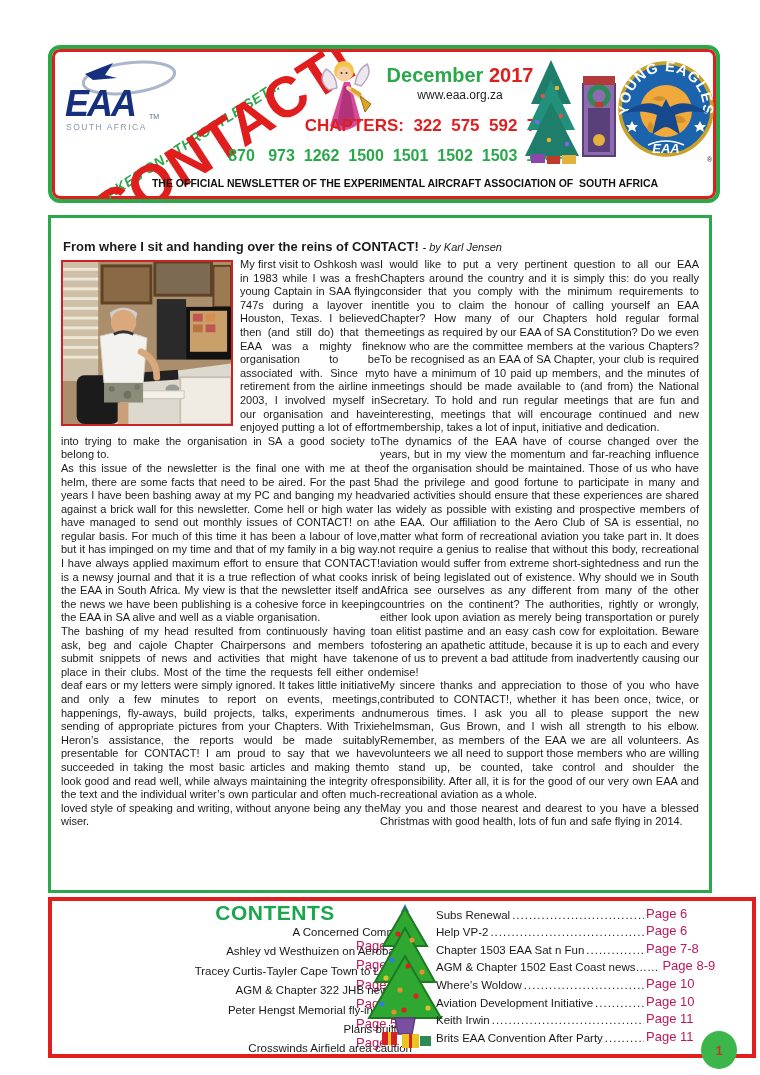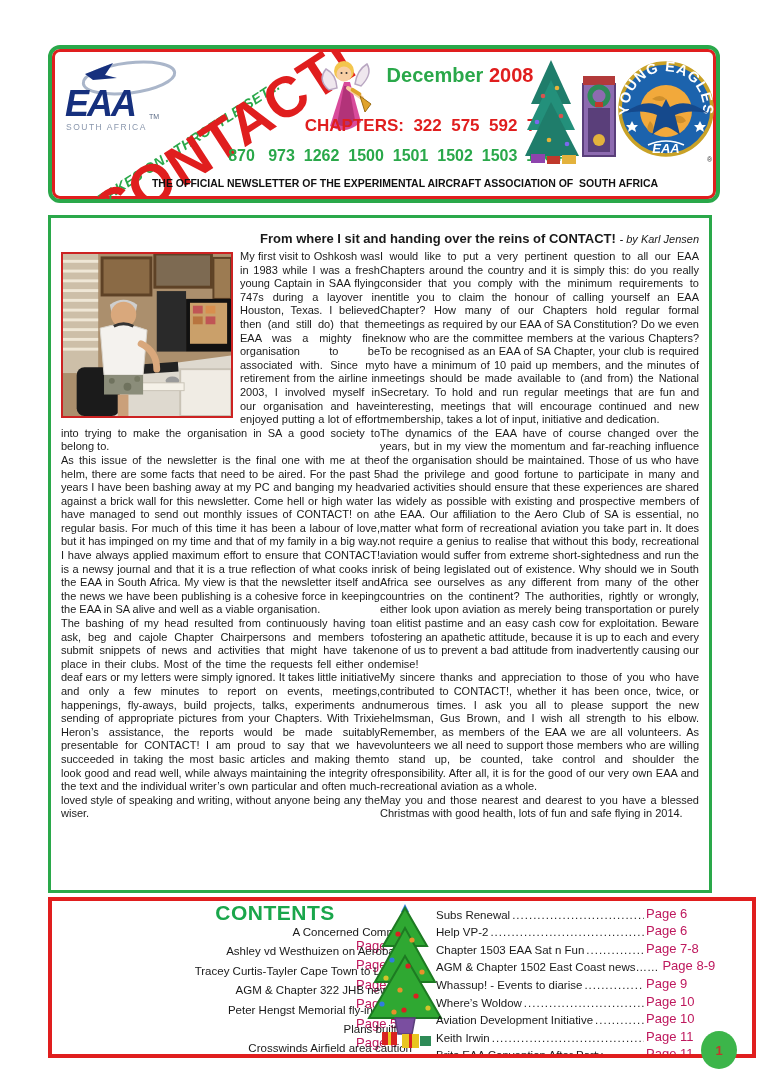--- a/index.html
+++ b/index.html
@@ -30,21 +30,21 @@
     font-size:16px;font-weight:bold;color:#2aa84a;white-space:pre;}
   .hdr-subtitle{position:absolute;left:95px;top:125px;width:510px;text-align:center;
     font-size:10.5px;font-weight:bold;color:#111;white-space:pre;}
   .tree-clock{position:absolute;left:470px;top:4px;width:94px;height:108px;}
   .ye-logo{position:absolute;left:563px;top:3px;width:96px;height:112px;}
   .ye-reg{position:absolute;left:652px;top:104px;font-size:7px;color:#333;}
 
   
   .article-box{position:absolute;left:48px;top:215px;width:664px;height:678px;
     border:3px solid #2aa84a;background:#fff;padding:5px 10px;box-sizing:border-box;overflow:hidden;}
-  .article-title{font-size:13px;font-weight:bold;margin:8px 0 4px 2px;text-align:right;}
+  .article-title{font-size:13px;font-weight:bold;margin:16px 0 4px 2px;}
   .byline{font-weight:normal;font-style:italic;font-size:11px;}
   .cols{display:flex;}
   .col{flex:1;min-width:0;font-size:11px;line-height:13.6px;text-align:justify;}
   .col p{margin:0;}
   .photo-frame{float:left;width:172px;height:166px;border:2px solid #cc2222;
     margin:2px 7px 2px 0;box-sizing:border-box;overflow:hidden;background:#ab8f6d;}
 
   
   .contents-box{position:absolute;left:48px;top:897px;width:708px;height:161px;
     border:4px solid #e01e1e;background:#fff;box-sizing:border-box;overflow:hidden;}
@@ -95,22 +95,23 @@
         <path d="M27 26 L13 70 Q28 80 44 66 L33 26 Z" fill="#d84b9b"></path>
         <path d="M27 30 L20 68 Q30 74 38 64 L32 30 Z" fill="#b23379"></path>
         <path d="M31 32 L45 42" stroke="#f8cfa4" stroke-width="4" stroke-linecap="round"></path>
         <path d="M43 40 L54 48 L48 56 Z" fill="#e0a32a" stroke="#9a6d12" stroke-width="1"></path>
         <rect x="33" y="34" width="12" height="4" rx="2" transform="rotate(32 39 36)" fill="#e0a32a"></rect>
       </svg>
 
       <div class="hdr-center">
         <div class="date-line">
           <span class="date-month">December</span>
-          <span class="date-year">2008</span>
-        </div>
+          <span class="date-year">2017</span>
+        </div>
+        <div class="website">www.eaa.org.za</div>
       </div>
 
       <div class="chapters-line">CHAPTERS:  322  575  592  778</div>
       <div class="green-line">870   973  1262  1500  1501  1502  1503  1504</div>
       <div class="hdr-subtitle">THE OFFICIAL NEWSLETTER OF THE EXPERIMENTAL AIRCRAFT ASSOCIATION OF  SOUTH AFRICA</div>
 
       <svg class="tree-clock" viewBox="0 0 94 108">
         <rect x="58" y="28" width="32" height="72" fill="#8d6bb0" stroke="#5a3f7a" stroke-width="2"></rect>
         <rect x="63" y="52" width="22" height="44" fill="#5a3f7a"></rect>
         <circle cx="74" cy="84" r="6" fill="#e3b23c"></circle>
@@ -317,25 +318,20 @@
           <span class="toc-dots"></span>
           <span class="toc-page">Page 7-8</span>
         </div>
 
         <div class="toc-row">
           <span class="toc-label">AGM &amp; Chapter 1502 East Coast news……</span>
           <span class="toc-dots"></span>
           <span class="toc-page">Page 8-9</span>
         </div>
 
-        <div class="toc-row">
-          <span class="toc-label">Whassup! - Events to diarise</span>
-          <span class="toc-dots"></span>
-          <span class="toc-page">Page 9</span>
-        </div>
 
         <div class="toc-row">
           <span class="toc-label">Where’s Woldow</span>
           <span class="toc-dots"></span>
           <span class="toc-page">Page 10</span>
         </div>
 
         <div class="toc-row">
           <span class="toc-label">Aviation Development Initiative</span>
           <span class="toc-dots"></span>

